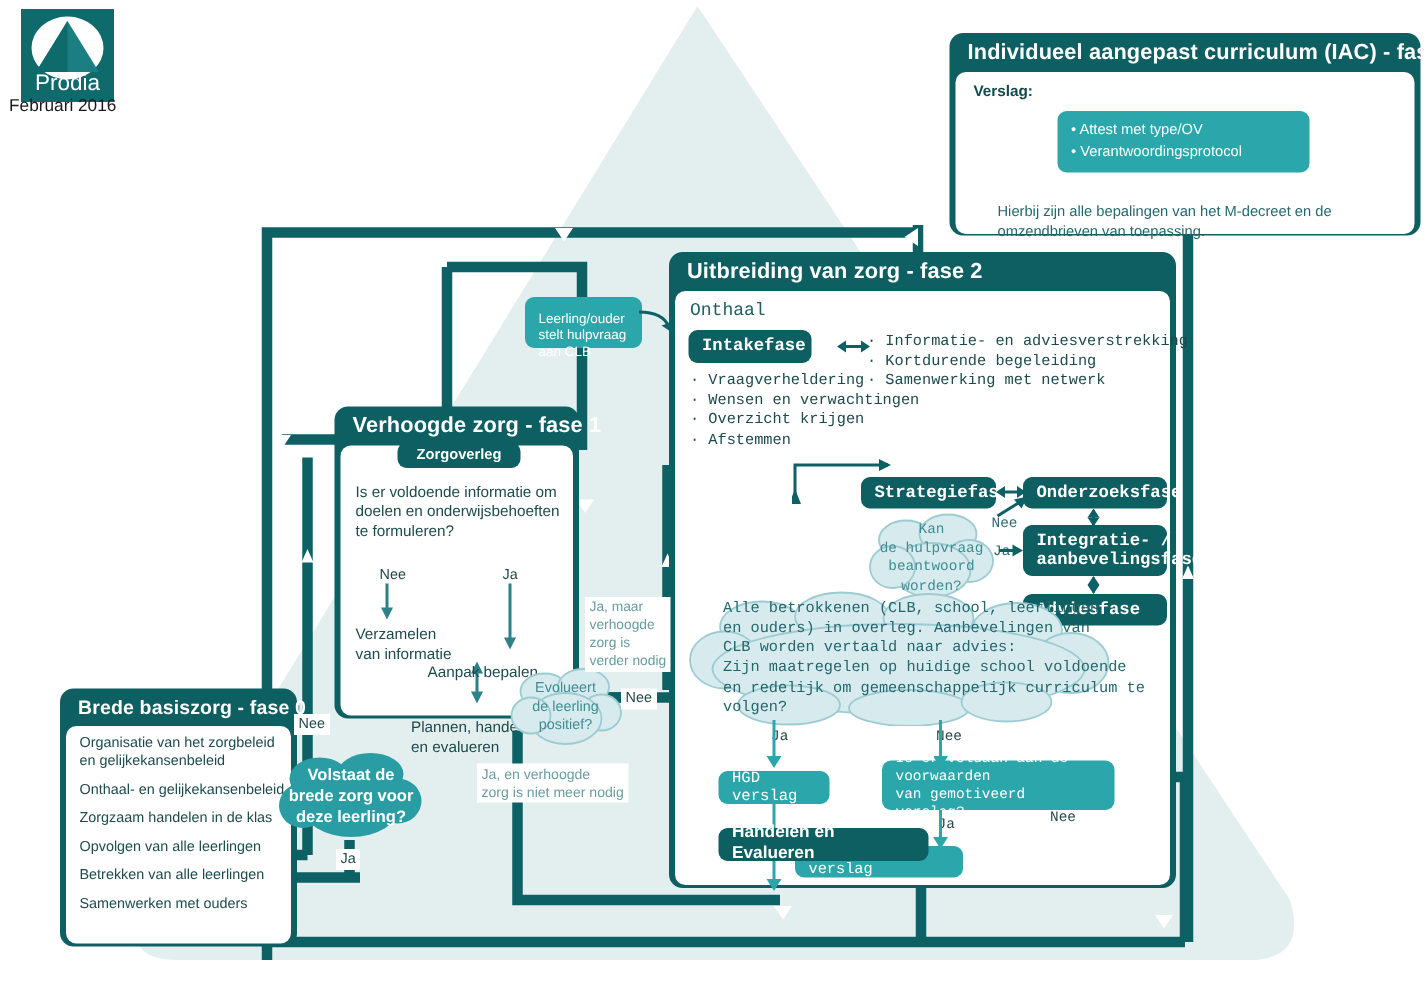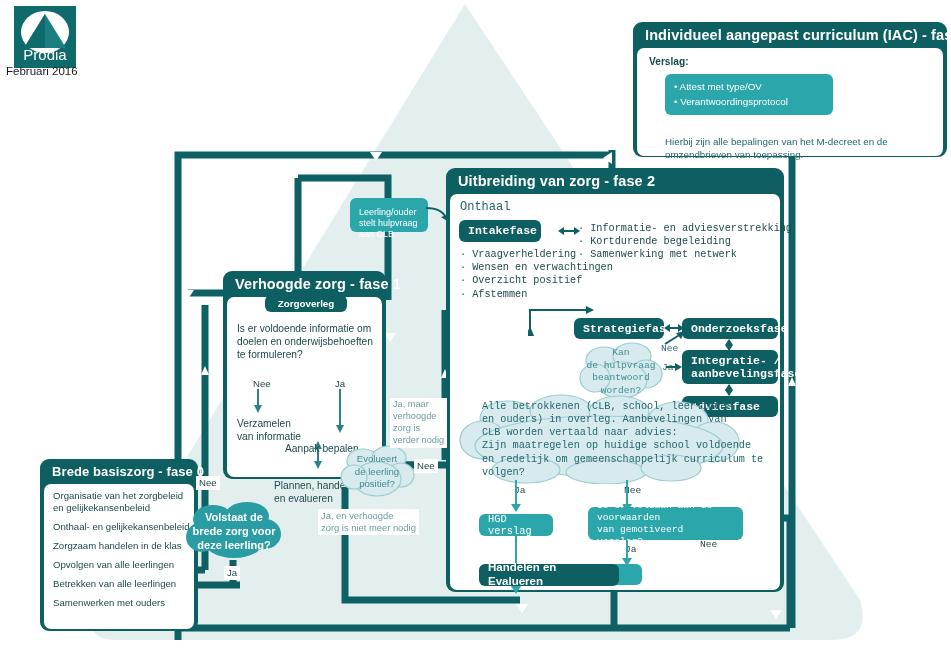--- a/index.html
+++ b/index.html
@@ -130,37 +130,37 @@
       <path d="M31 8 L31 42 L10 42 Z" fill="#0f6a6c"></path>
       <text x="31" y="54" font-family="Liberation Sans, sans-serif" font-size="15" fill="#ffffff" text-anchor="middle">Prodia</text>
     </svg>
   </div>
   <div class="logo-date">Februari 2016</div>
 
   <div class="panel" style="left:633px;top:22px;width:314px;height:135px;">
     <div class="panel-title">Individueel aangepast curriculum (IAC) - fase 3</div>
     <div class="panel-body" style="height:108px;">
       <div class="iac-verslag">Verslag:</div>
-      <div class="iac-pill" style="white-space:pre-line;">• Attest met type/OV
+      <div class="iac-pill" style="white-space:pre-line;margin-left:40px;">• Attest met type/OV
 • Verantwoordingsprotocol</div>
       <div class="iac-note">Hierbij zijn alle bepalingen van het M-decreet en de omzendbrieven van toepassing.</div>
     </div>
   </div>
 
   <div class="panel" style="left:446px;top:168px;width:338px;height:424px;">
     <div class="panel-title">Uitbreiding van zorg - fase 2</div>
     <div class="panel-body" style="height:396px;font-family:Liberation Mono, monospace;">
 
       <div class="onthaal">Onthaal</div>
 
       <div class="pill dark" style="left:9px;top:26px;width:82px;height:22px;">Intakefase</div>
 
       <div class="txt" style="left:10px;top:54px;">· Vraagverheldering
 · Wensen en verwachtingen
-· Overzicht positief
+· Overzicht krijgen
 · Afstemmen</div>
 
       <div class="txt" style="left:128px;top:28px;">· Informatie- en adviesverstrekking
 · Kortdurende begeleiding
 · Samenwerking met netwerk</div>
 
       <svg style="position:absolute;left:108px;top:30px;" width="22" height="14">
         <line x1="2" y1="7" x2="20" y2="7" stroke="#0d6063" stroke-width="2"></line>
         <polygon points="0,7 6,3 6,11" fill="#0d6063"></polygon>
           <polygon points="22,7 16,3 16,11" fill="#0d6063"></polygon>
@@ -275,21 +275,21 @@
       </svg>
 
       <div class="pill light" style="left:80px;top:370px;width:112px;height:21px;font-size:10.2px;">Gemotiveerd  verslag</div>
 
       <svg style="position:absolute;left:0px;top:342px;" width="120" height="60">
         <line x1="66" y1="0" x2="66" y2="52" stroke="#2ba7ac" stroke-width="2"></line>
         <polygon points="66,58 61,50 71,50" fill="#2ba7ac"></polygon>
       </svg>
     </div>
 
-    <div class="pill dark" style="left:33px;top:396px;width:140px;height:22px;font-size:11.5px;">Handelen en Evalueren</div>
+    <div class="pill dark" style="left:33px;top:384px;width:140px;height:22px;font-size:11.5px;">Handelen en Evalueren</div>
   </div>
 
   <div class="panel" style="left:223px;top:271px;width:163px;height:208px;">
     <div class="panel-title">Verhoogde zorg - fase 1</div>
     <div class="panel-body" style="height:180px;">
       <div class="txt" style="left:10px;top:25px;">Is er voldoende informatie om
 doelen en onderwijsbehoeften
 te formuleren?</div>
 
       <div class="lbl nobg" style="left:23px;top:80px;">Nee</div>

